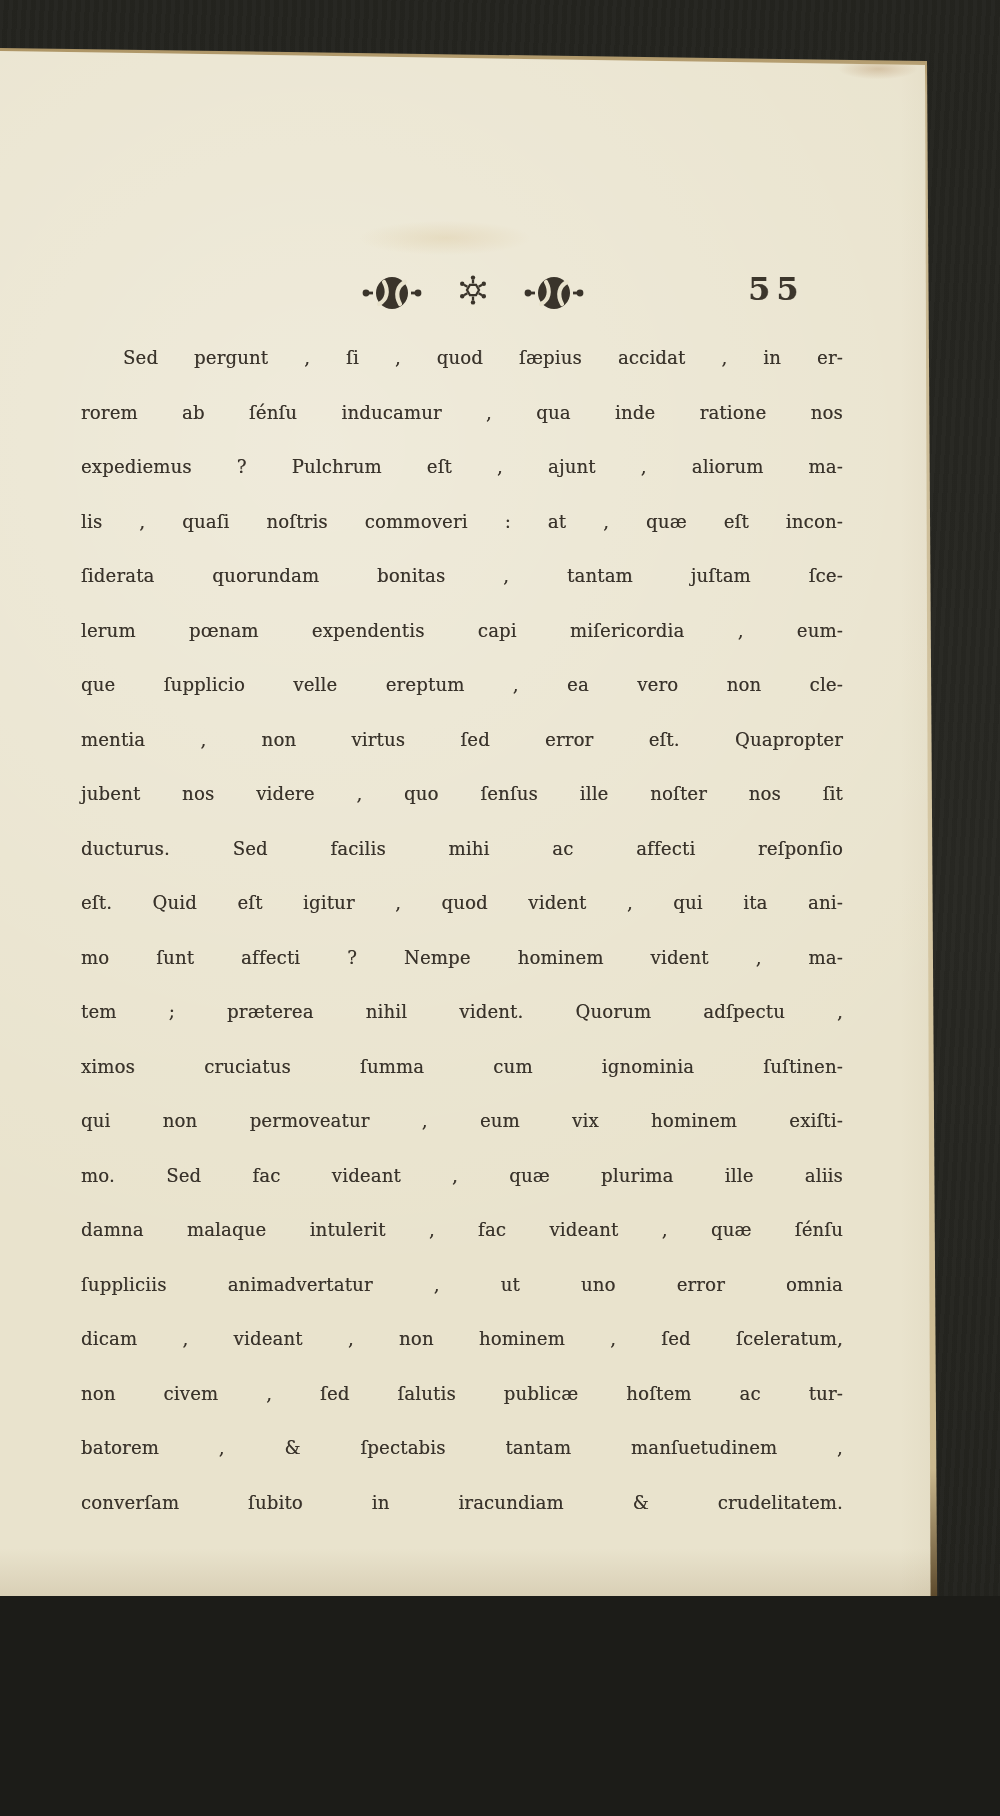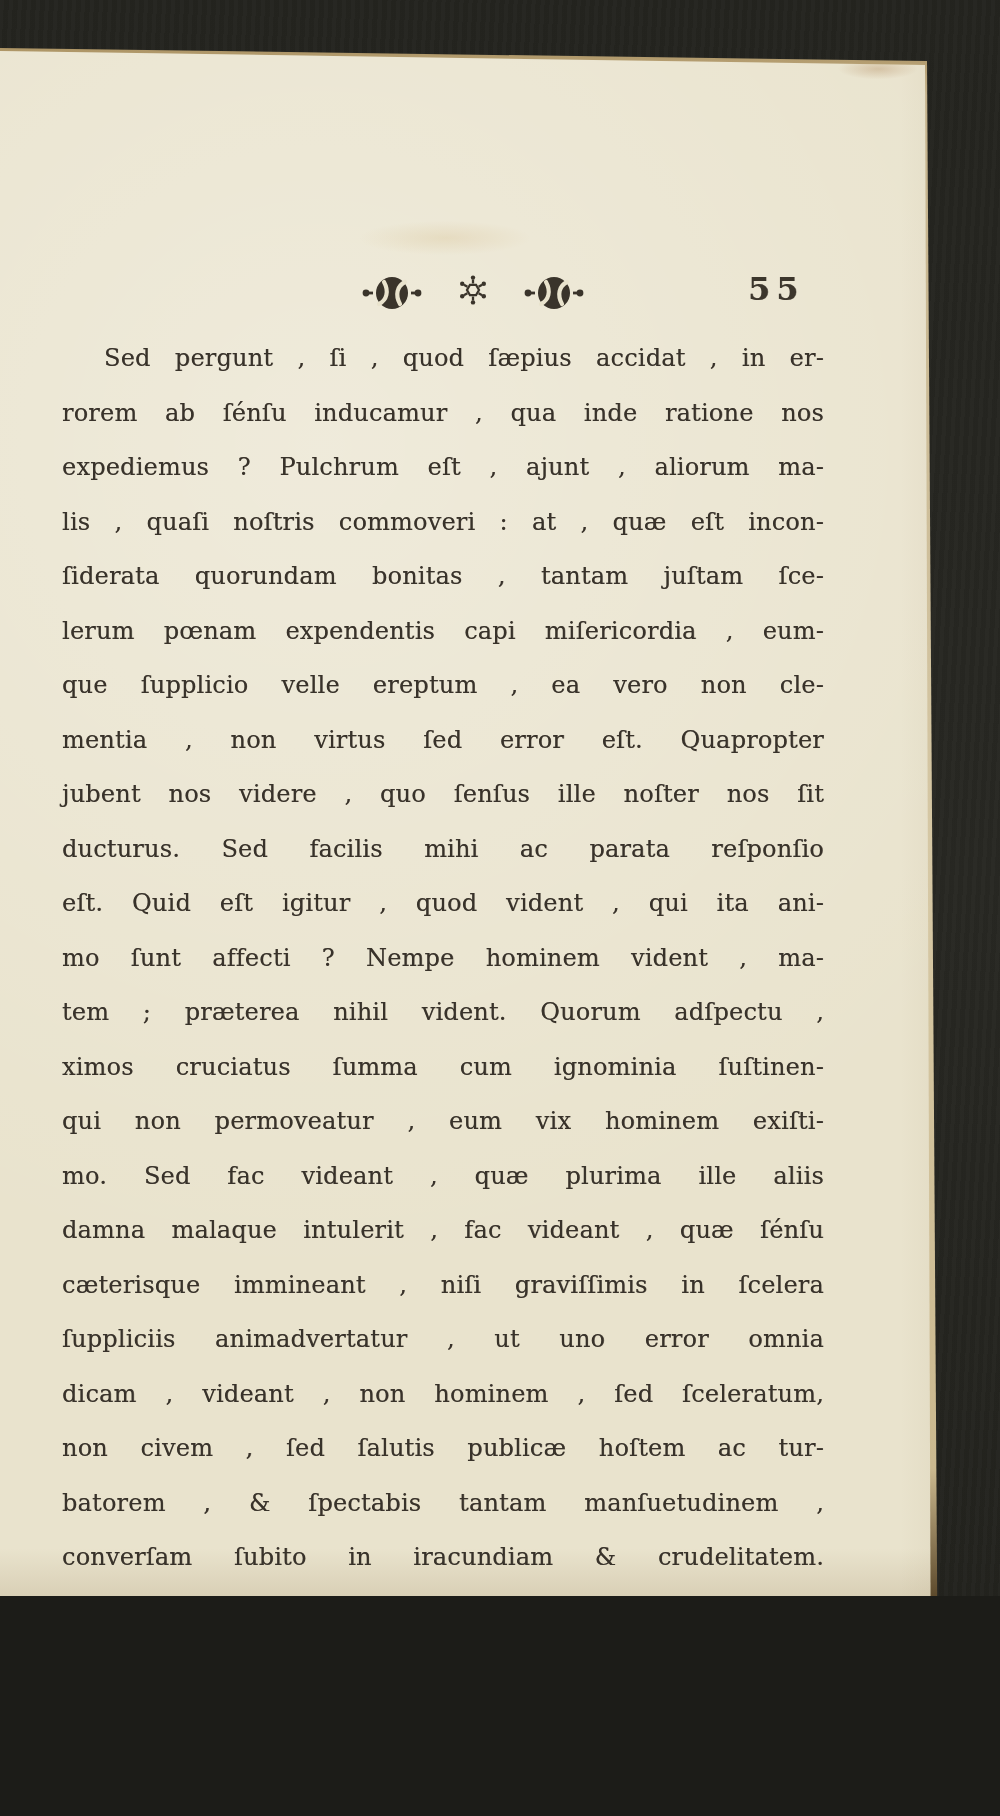--- a/index.html
+++ b/index.html
@@ -46,22 +46,22 @@
   .orn svg{display:block;}
   .orn-swirl-1{left:362px;top:274px;}
   .orn-star  {left:458px;top:273px;}
   .orn-swirl-2{left:524px;top:274px;}
   .page-number{
     position:absolute;left:748px;top:270px;
     font-size:32px;font-weight:700;letter-spacing:6px;color:#3c362c;
     text-shadow:0.4px 0.4px 0.6px rgba(60,54,44,0.5);
   }
   .text-block{
-    position:absolute;left:62px;top:331px;width:762px;
-    font-size:24px;color:#38322a;
+    position:absolute;left:81px;top:331px;width:762px;
+    font-size:18px;color:#38322a;
     text-shadow:0.3px 0.3px 0.6px rgba(56,48,40,0.55);
     letter-spacing:0.2px;
   }
   .line{
     height:54.5px;line-height:54.5px;
     text-align:justify;text-align-last:justify;text-justify:inter-word;
   }
   .line.indent{padding-left:42px;}
   .speck{
     position:absolute;left:234px;top:1700px;width:9px;height:8px;
@@ -137,29 +137,28 @@
     <div class="text-block">
       <div class="line indent">Sed pergunt , ſi , quod ſæpius accidat , in er-</div>
       <div class="line">rorem ab ſénſu inducamur , qua inde ratione nos</div>
       <div class="line">expediemus ? Pulchrum eſt , ajunt , aliorum ma-</div>
       <div class="line">lis , quaſi noſtris commoveri : at , quæ eſt incon-</div>
       <div class="line">ſiderata quorundam bonitas , tantam juſtam ſce-</div>
       <div class="line">lerum pœnam expendentis capi miſericordia , eum-</div>
       <div class="line">que ſupplicio velle ereptum , ea vero non cle-</div>
       <div class="line">mentia , non virtus ſed error eſt. Quapropter</div>
       <div class="line">jubent nos videre , quo ſenſus ille noſter nos ſit</div>
-      <div class="line">ducturus. Sed facilis mihi ac parata reſponſio</div>
+      <div class="line">ducturus. Sed facilis mihi ac affecti reſponſio</div>
       <div class="line">eſt. Quid eſt igitur , quod vident , qui ita ani-</div>
       <div class="line">mo ſunt affecti ? Nempe hominem vident , ma-</div>
       <div class="line">tem ; præterea nihil vident. Quorum adſpectu ,</div>
       <div class="line">ximos cruciatus ſumma cum ignominia ſuſtinen-</div>
       <div class="line">qui non permoveatur , eum vix hominem exiſti-</div>
       <div class="line">mo. Sed fac videant , quæ plurima ille aliis</div>
       <div class="line">damna malaque intulerit , fac videant , quæ ſénſu</div>
-      <div class="line">cæterisque immineant , niſi graviſſimis in ſcelera</div>
       <div class="line">ſuppliciis animadvertatur , ut uno error omnia</div>
       <div class="line">dicam , videant , non hominem , ſed ſceleratum,</div>
       <div class="line">non civem , ſed ſalutis publicæ hoſtem ac tur-</div>
       <div class="line">batorem , &amp; ſpectabis tantam manſuetudinem ,</div>
       <div class="line">converſam ſubito in iracundiam &amp; crudelitatem.</div>
     </div>
 
     <div class="speck"></div>
   </div>
 

